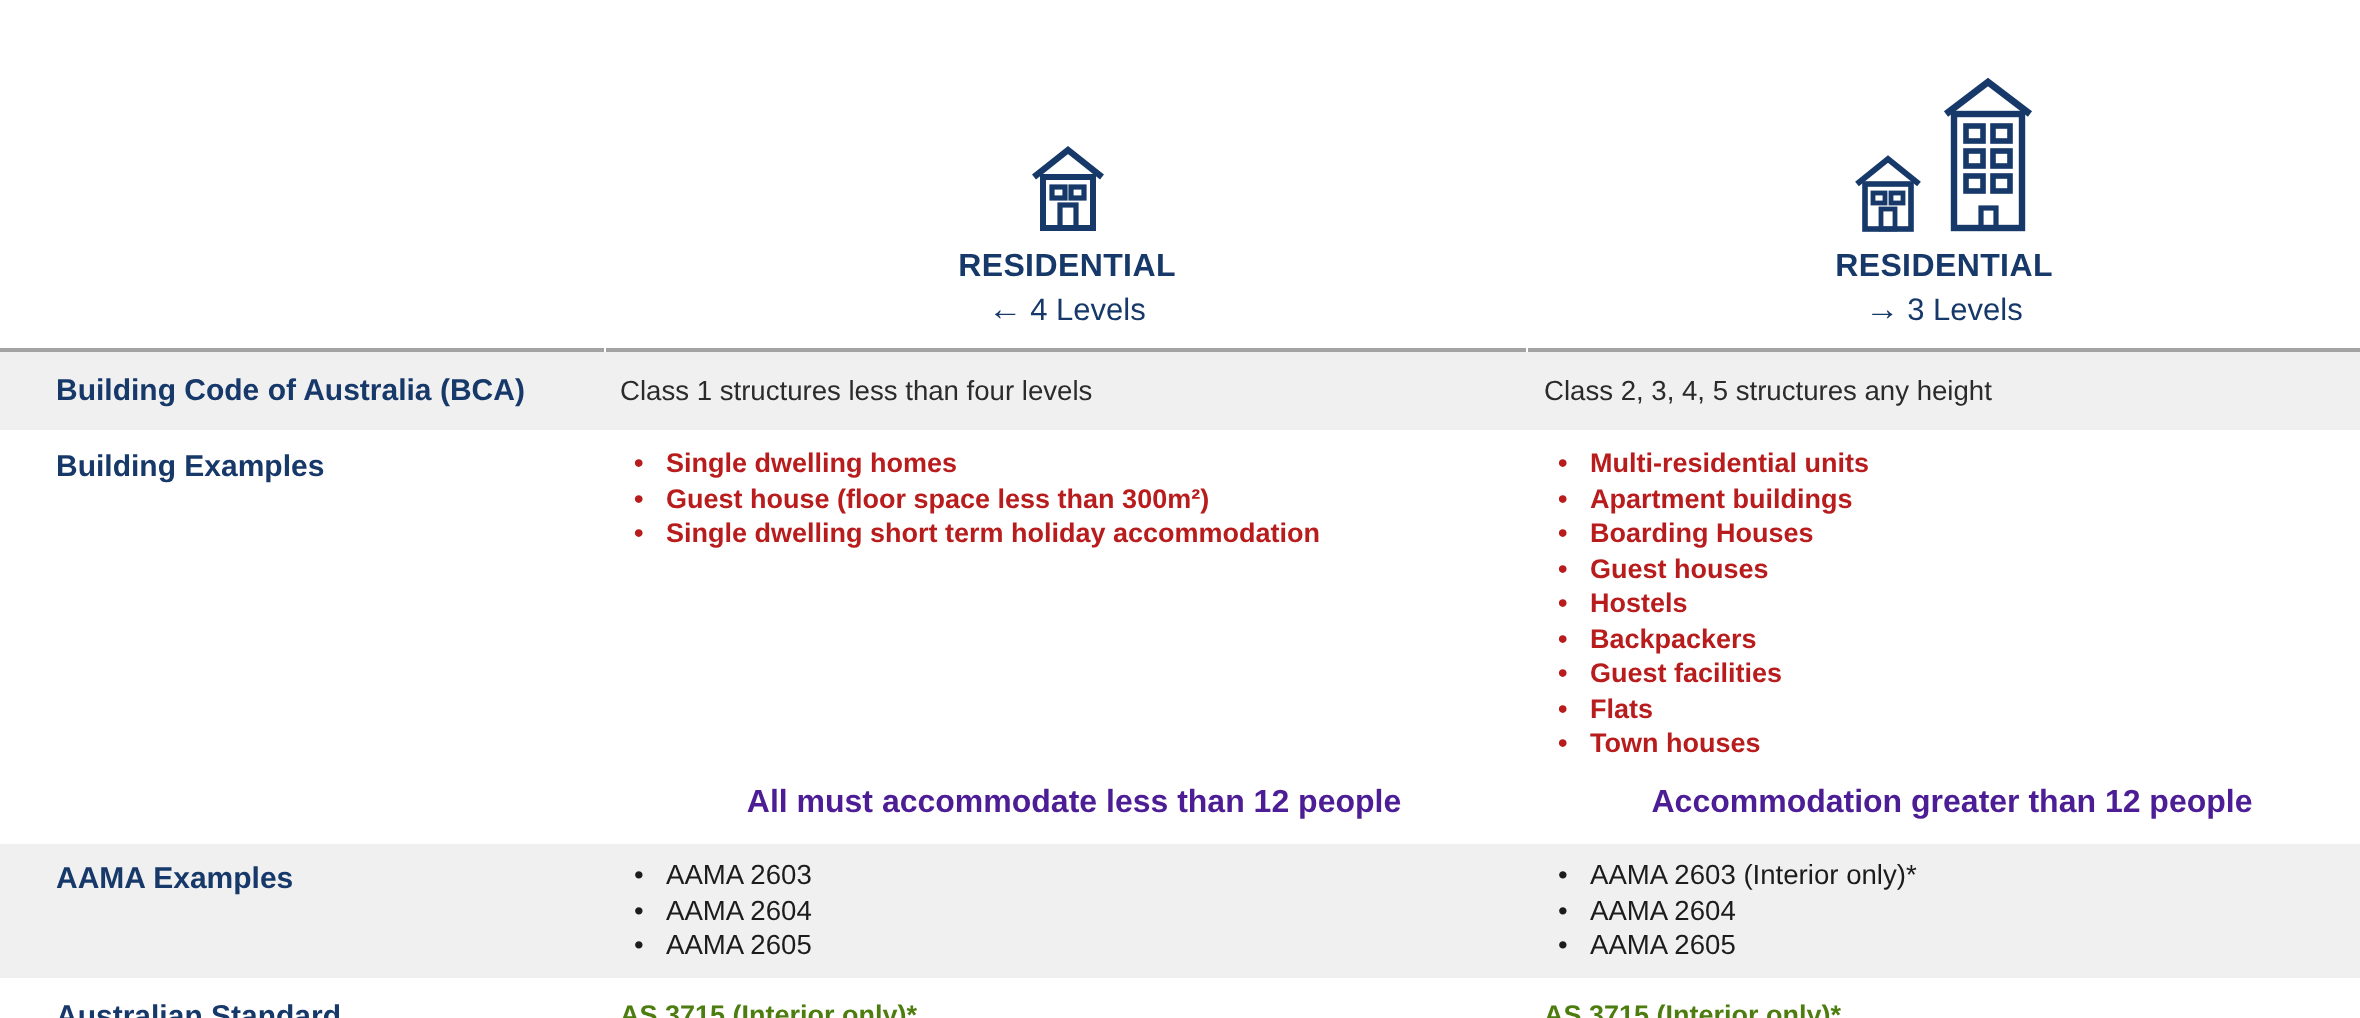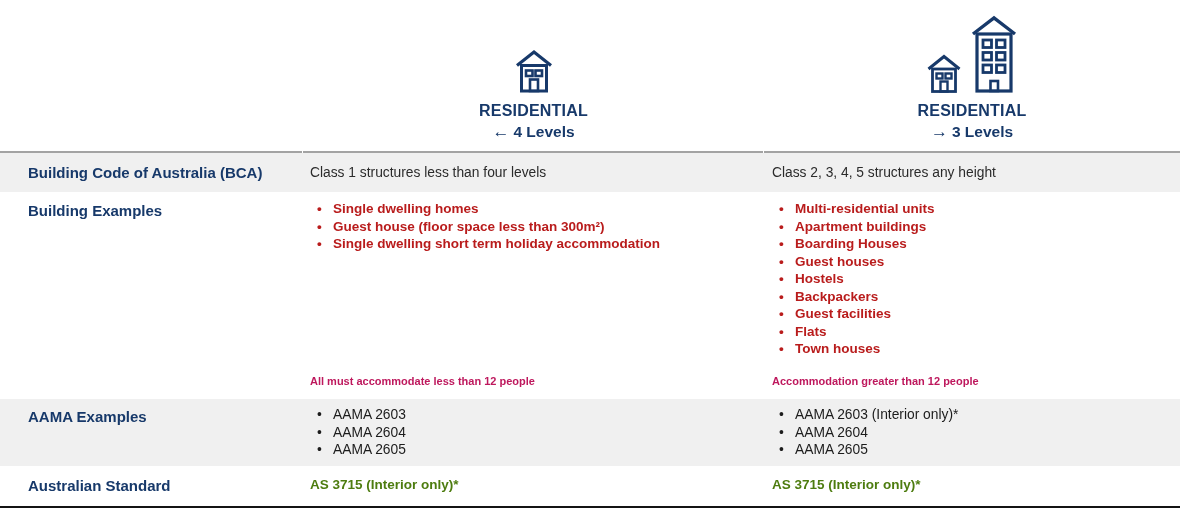--- a/index.html
+++ b/index.html
@@ -8,40 +8,40 @@
     font-family: "Liberation Sans", "DejaVu Sans", sans-serif;
     color: #1a1a1a;
     -webkit-font-smoothing: antialiased;
   }
   .page { width: 1180px; }
 
   
   .header-area {
     display: grid;
     grid-template-columns: 303px 461px 416px;
-    height: 151px;
+    height: 174px;
   }
   .header-cell {
     display: flex;
     flex-direction: column;
     align-items: center;
     justify-content: flex-end;
     padding-bottom: 9px;
   }
   .icon-wrap { display: flex; align-items: flex-end; gap: 7px; margin-bottom: 9px; }
   .h-title {
     font-size: 16px;
     font-weight: bold;
     color: var(--navy);
     letter-spacing: 0.2px;
     line-height: 1.1;
   }
   .h-levels {
     font-size: 15.5px;
-    font-weight: bold;
+    font-weight: normal;
     color: var(--navy);
     margin-top: 4px;
     line-height: 1.1;
   }
   .h-levels .arrow { font-size: 17px; margin-right: 4px; }
 
   
   :root { --navy: #17396a; --grayrow: #f0f0f0; }
   .top-border { display: flex; height: 2px; }
   .top-border div { background: #a3a3a3; height: 2px; }
@@ -69,21 +69,21 @@
 
   .row-bca { min-height: 39px; }
   .row-bca .c1, .row-bca .c2, .row-bca .c3 {
     display: flex; align-items: center;
   }
   .plain-text { font-size: 13.8px; color: #2b2b2b; line-height: 1.3; }
 
   .row-examples { min-height: 207px; }
   .row-examples .c1 { padding-top: 10px; }
   .stack { display: flex; flex-direction: column; padding-top: 8px; padding-bottom: 11px; }
-  .footer-line { margin-top: auto; font-size: 11px; font-weight: bold; color: #be185d; line-height: 1.2; }
+  .footer-line { margin-top: auto; font-size: 16px; font-weight: bold; color: #4c1d95; line-height: 1.2; text-align: center; }
 
   ul.bullets { list-style: none; margin: 0; padding: 0; }
   ul.bullets li {
     position: relative;
     padding-left: 23px;
     font-size: 13.5px;
     line-height: 17.5px;
     color: #111;
   }
   ul.bullets li::before {

